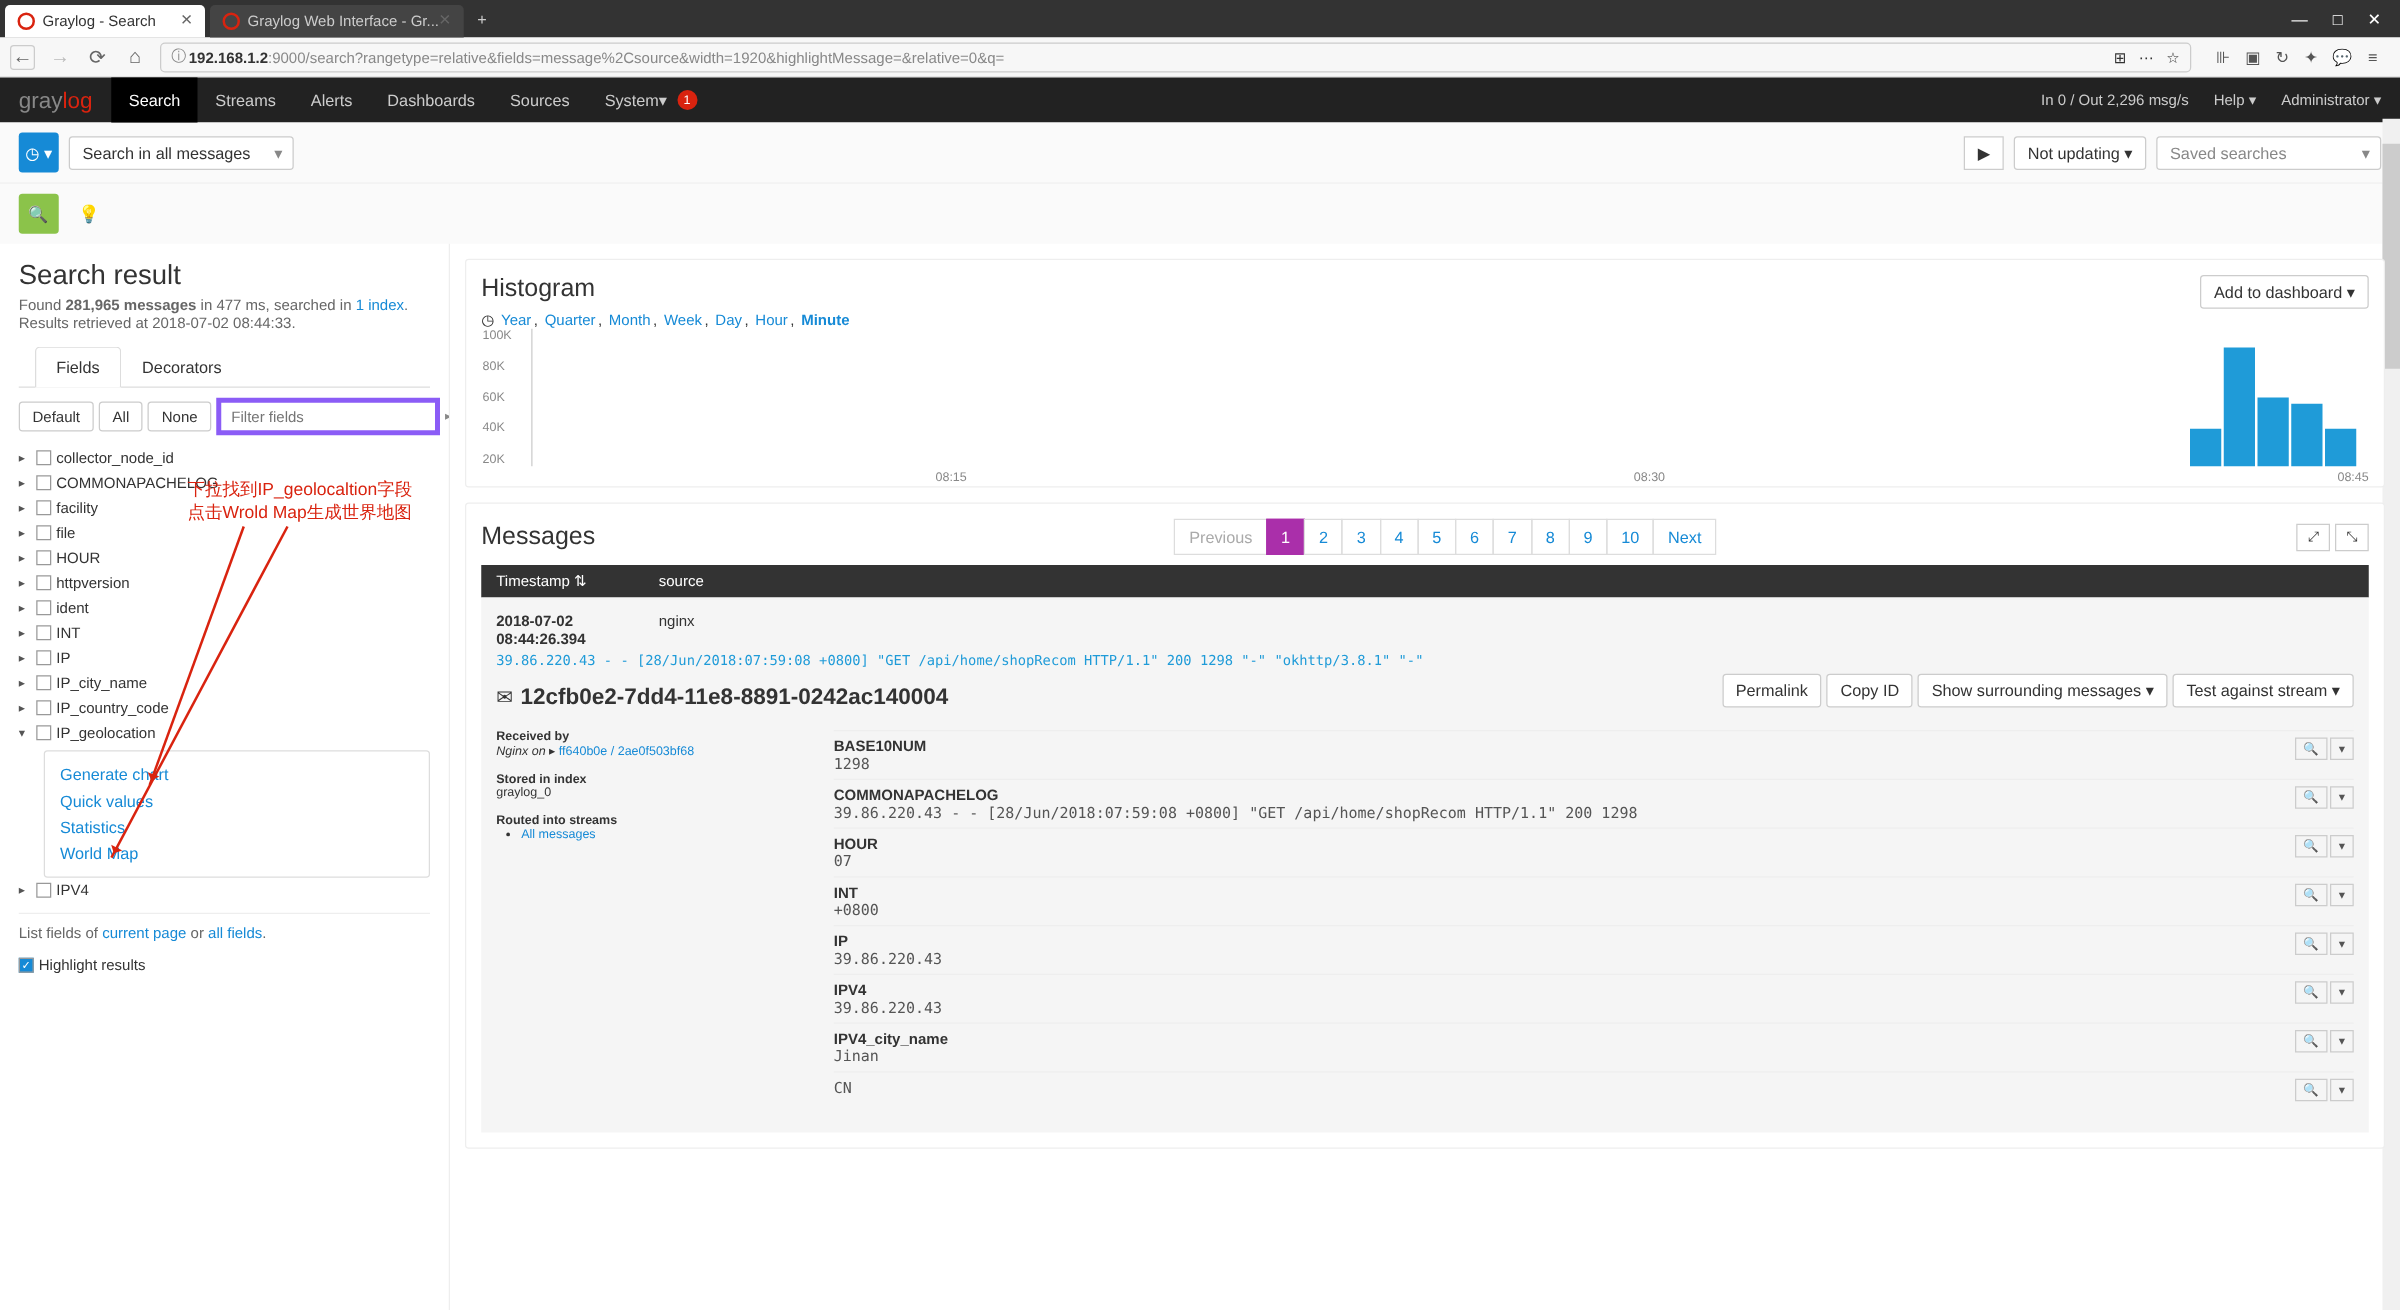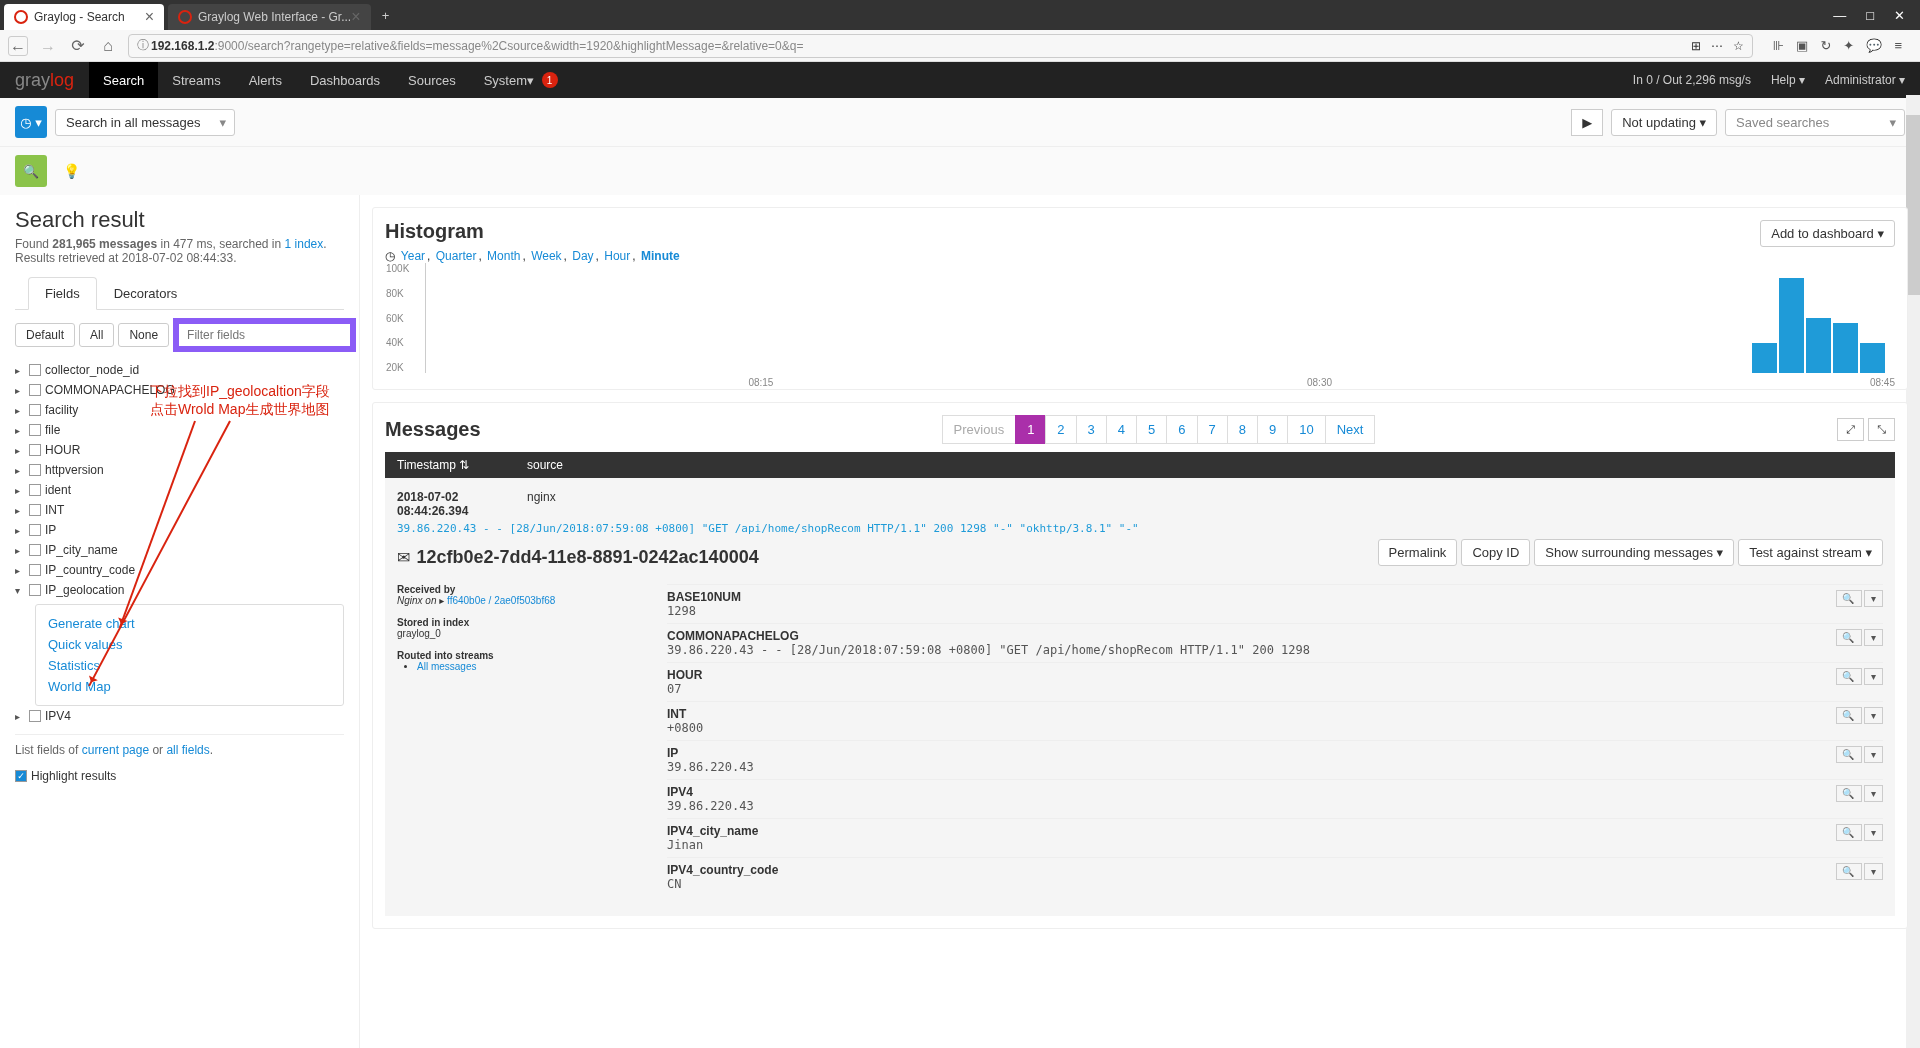--- a/index.html
+++ b/index.html
@@ -37,32 +37,32 @@
 .content { flex: 1; overflow-y: auto; padding: 0; }
 h1 { font-size: 22px; font-weight: 400; margin-bottom: 4px; }
 .meta { font-size: 12px; color: #666; margin-bottom: 12px; }
 .meta a { color: #168ad6; }
 .btn-row { display: flex; gap: 6px; margin-bottom: 12px; }
 .tabs { display: flex; border-bottom: 1px solid #ddd; margin-bottom: 8px; padding-left: 13px; }
 .tab-item { padding: 8px 16px; border: 1px solid transparent; border-bottom: none; cursor: pointer; }
 .tab-item.active { border-color: #ddd; border-bottom: 1px solid #fff; margin-bottom: -1px; background: #fff; border-radius: 4px 4px 0 0; }
 .field-filter-row { display: flex; gap: 4px; margin-bottom: 8px; align-items: center; }
 .pill { border: 1px solid #ccc; padding: 4px 10px; font-size: 12px; border-radius: 3px; cursor: pointer; }
-.filter-input { flex: 1; border: 6px solid #8b5cf6; padding: 4px 8px; font-size: 12px; }
+.filter-input { flex: 1; border: 4px solid #8b5cf6; padding: 4px 8px; font-size: 12px; }
 .field-list { list-style: none; }
 .field-item { padding: 3px 0; font-size: 12px; display: flex; align-items: center; gap: 4px; }
 .caret { color: #555; font-size: 10px; width: 10px; }
 .checkbox { width: 12px; height: 12px; border: 1px solid #999; display: inline-block; }
 .field-submenu { background: #fff; border: 1px solid #ddd; margin-left: 20px; padding: 8px 12px; border-radius: 3px; margin-top:4px; }
 .field-submenu a { display: block; color: #168ad6; padding: 3px 0; font-size: 13px; text-decoration: none;}
 .annotation { position: absolute; color: #d9230f; font-family: SimSun, serif; font-size: 14px; pointer-events: none; z-index: 10; }
 .arrow-line { position: absolute; background: #d9230f; height: 2px; transform-origin: left center; z-index: 9; }
 .arrow-line::after { content:''; position:absolute; right:-1px; top:-4px; border: 5px solid transparent; border-left-color:#d9230f; }
 .panel { background: #fff; border: 1px solid #eee; margin: 12px; padding: 12px; border-radius: 3px; position: relative; }
-.panel h2 { font-size: 20px; font-weight: 700; }
+.panel h2 { font-size: 20px; font-weight: 400; }
 .time-links { font-size: 12px; margin: 6px 0 0; }
 .time-links a { color: #168ad6; margin: 0 2px; }
 .time-links .active { font-weight: bold; }
 .histo { height: 110px; position: relative; border-left: 1px solid #ccc;  margin-left: 40px; }
 .y-labels { position: absolute; left: -40px; top: 0; height: 100%; display: flex; flex-direction: column-reverse; justify-content: space-between; font-size: 10px; color: #888; }
 .bars { position: absolute; right: 10px; bottom: 0; display: flex; align-items: flex-end; gap: 2px; }
 .bar { width: 25px; background: #1f9bd8; }
 .x-labels { display:flex; margin-left:40px; font-size:10px; color:#888; padding-top:4px; position:relative;}
 .x-labels span { position:absolute;}
 .messages-header { display: flex; align-items: center; justify-content: space-between; padding: 0 12px; }
@@ -465,21 +465,20 @@
                   <span class="fname">IPV4_city_name</span>
                   <span class="fval">Jinan</span>
                 </div>
                 <div class="factions">
                   <span class="b">🔍</span>
                   <span class="b">▾</span>
                 </div>
               </div>
               <div class="msg-field">
                 <div class="fcontent">
-                  <span class="fname">IPV4_country_code</span>
                   <span class="fval">CN</span>
                 </div>
                 <div class="factions">
                   <span class="b">🔍</span>
                   <span class="b">▾</span>
                 </div>
               </div>
             </div>
         </div>
       </div>

